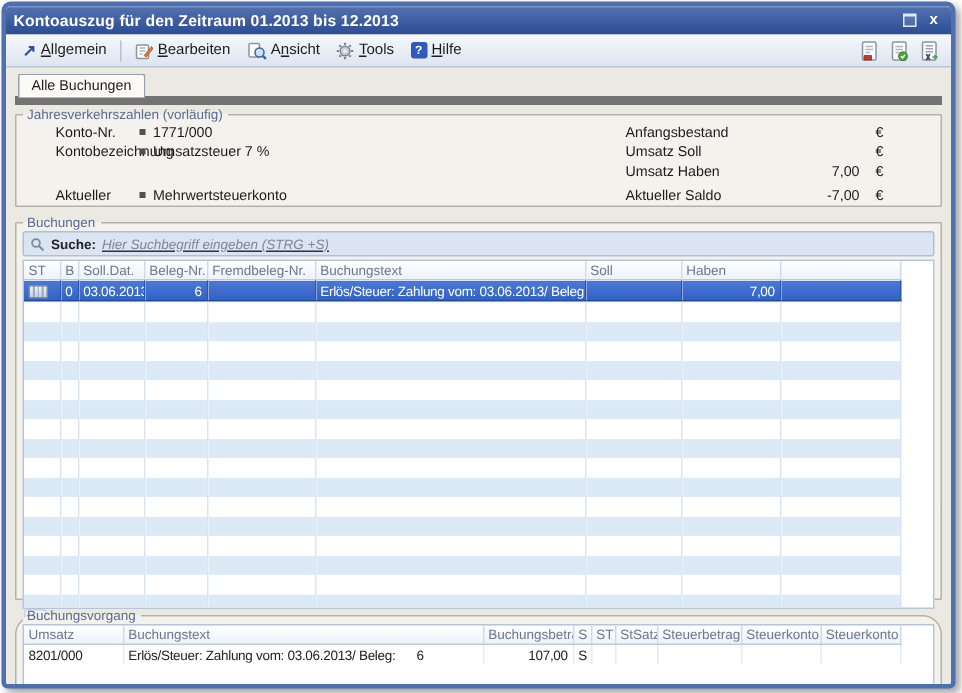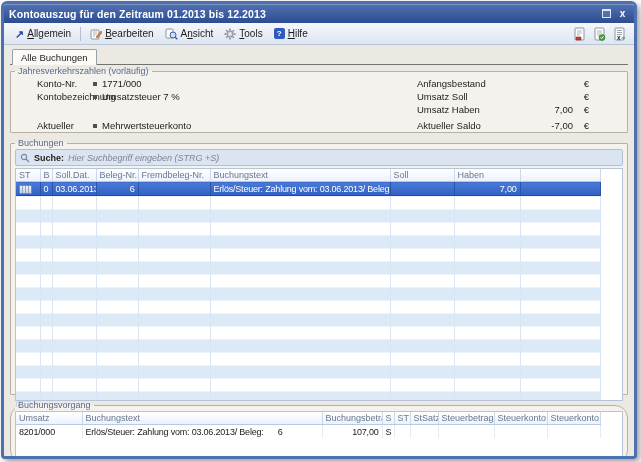--- a/index.html
+++ b/index.html
@@ -35,21 +35,21 @@
   .menu-item{display:flex;align-items:center;gap:3px;padding:2px 5px;border-radius:2px;}
   .menu-sep{width:1px;height:14px;background:#b6c0d2;margin:0 3px;}
   .menubar .spacer{flex:1;}
   .mi{display:inline-block;line-height:0;}
   .arrow-glyph{color:#2b4f9e;font-size:11px;font-weight:bold;line-height:10px;}
   .help-badge{width:11px;height:11px;background:#2f5bbf;border-radius:2px;color:#fff;
     font-size:8px;font-weight:bold;display:flex;align-items:center;justify-content:center;line-height:11px;}
   .tool-btn{width:17px;height:16px;display:flex;align-items:center;justify-content:center;margin-left:2px;border-radius:2px;}
   
   .content{padding:2px 6px 0 6px;height:409px;position:relative;}
-  .tabstrip{height:17px;border-bottom:1px solid #737373;display:flex;align-items:flex-end;padding-left:2px;}
+  .tabstrip{height:17px;border-bottom:6px solid #737373;display:flex;align-items:flex-end;padding-left:2px;}
   .tab{
     height:15px;padding:0 8px;display:flex;align-items:center;
     background:#fbfaf6;border:1px solid #98a0ae;border-bottom:none;
     border-radius:2px 2px 0 0;font-size:9.5px;color:#1d1d1d;position:relative;top:1px;
   }
   fieldset{
     border:1px solid #b5b1a6;background:#f4f2ec;margin:0;padding:0;
     border-radius:1px;position:relative;
   }
   legend{font-size:9px;color:var(--group-title,#5a6a94);padding:0 3px;margin-left:4px;line-height:9px;}
@@ -64,21 +64,21 @@
   .jvz-val-r{position:absolute;left:470px;width:92px;text-align:right;}
   .jvz-eur{position:absolute;left:566px;width:12px;text-align:right;}
   
   .searchbar{
     height:15px;margin:1px 4px 2px 4px;display:flex;align-items:center;gap:4px;
     background:#dbe5f1;border:1px solid #aebfd8;border-radius:2px;padding:0 4px;
   }
   .searchbar .s-label{font-size:9px;font-weight:bold;color:#222;}
   .searchbar input{
     flex:1;border:none;background:transparent;outline:none;
-    font-family:"Liberation Sans",sans-serif;font-size:9px;color:#333;height:12px;padding:0;
+    font-family:"Liberation Sans",sans-serif;font-size:9px;color:#333;height:12px;padding:0;text-decoration:underline;
   }
   .searchbar input::placeholder{font-style:italic;color:#7d8699;opacity:1;}
   .tablewrap{display:flex;margin:0 4px;flex-direction:column;}
   .gridarea{border:1px solid #b6c4da;background:#fff;overflow:hidden;}
   table{border-collapse:collapse;table-layout:fixed;width:584px;}
   th{
     height:12px;background:linear-gradient(#feffff,#edf2fa);
     border-right:1px solid #ccd9ec;border-bottom:1px solid #b9c9e2;
     font-size:9px;font-weight:normal;color:var(--header-text,#68788f);
     text-align:left;padding:0 3px;white-space:nowrap;overflow:hidden;

